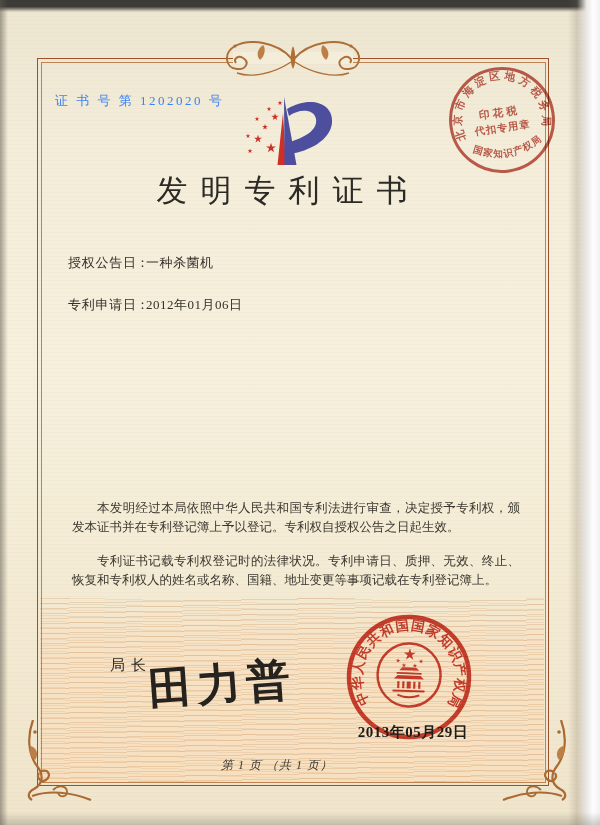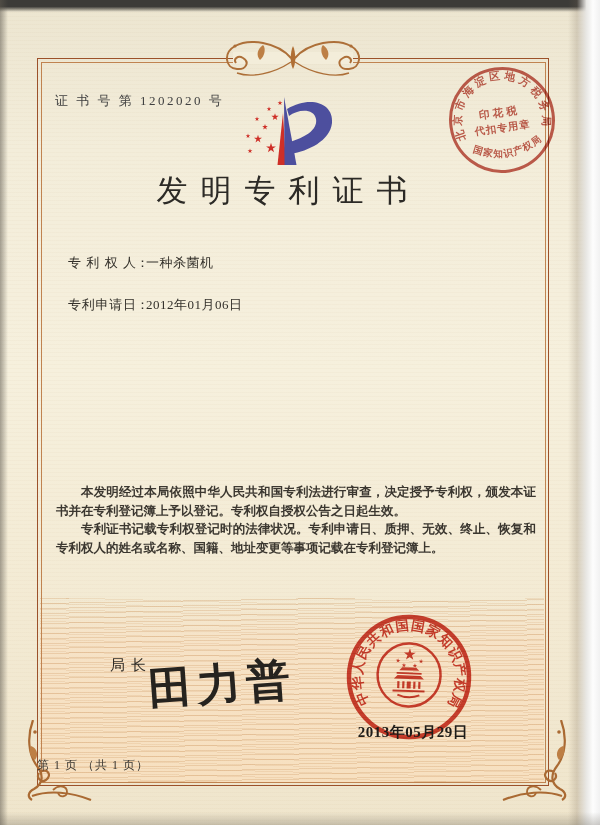--- a/index.html
+++ b/index.html
@@ -21,38 +21,38 @@
   
   .edge-top{position:absolute;left:0;top:0;width:600px;height:12px;
     background:linear-gradient(180deg,#3c3b38 0,#3c3b38 55%,rgba(60,59,56,0) 100%);z-index:9;}
   .edge-left{position:absolute;left:0;top:0;width:8px;height:825px;
     background:linear-gradient(90deg,rgba(95,90,80,0.55),rgba(95,90,80,0) 100%);z-index:9;}
   .edge-right{position:absolute;left:568px;top:0;width:32px;height:825px;
     background:linear-gradient(90deg,rgba(120,110,100,0) 0,rgba(115,100,85,0.22) 28%,#e9e8e5 58%,#fdfdfd 78%,#f1f1f1 100%);z-index:9;}
   .edge-bottom{position:absolute;left:0;top:812px;width:600px;height:13px;
     background:linear-gradient(0deg,rgba(90,85,75,0.28),rgba(90,85,75,0) 100%);z-index:9;}
   
-  .certno{position:absolute;left:55px;top:92px;font-size:13px;letter-spacing:2.5px;color:#404040;}
+  .certno{position:absolute;left:55px;top:92px;font-size:13px;letter-spacing:2.5px;color:#3b82f6;}
   .title{position:absolute;left:37px;top:170px;width:490px;text-align:center;
     font-size:31px;letter-spacing:13px;color:#2c2a26;font-weight:500;text-indent:13px;}
   .fields{position:absolute;left:68px;top:254px;width:470px;color:#33302a;}
   .field-row{height:18px;line-height:18px;margin-bottom:23.5px;font-size:13px;white-space:nowrap;}
   .flabel{display:inline-block;width:68px;text-align:justify;text-align-last:justify;vertical-align:bottom;}
   .fcolon{display:inline-block;width:10px;}
   .fvalue{letter-spacing:0.5px;}
   .bodytext{position:absolute;left:56px;top:483px;width:480px;font-size:12.5px;line-height:18.6px;
     color:#3b3730;text-align:justify;}
-  .bodytext p{margin:0;text-indent:2em;font-weight:bold;}
+  .bodytext p{margin:16px;text-indent:2em;}
   .director{position:absolute;left:110px;top:656px;font-size:15px;letter-spacing:6px;color:#2e2b26;}
   .signame{position:absolute;left:148px;top:655px;font-size:44px;letter-spacing:5px;color:#26231f;
     transform:rotate(-4deg);font-weight:bold;}
   .issuedate{position:absolute;left:348px;top:723px;width:130px;text-align:center;font-size:15px;
     font-weight:bold;letter-spacing:0.5px;color:#1e1c19;z-index:6;}
-  .pagefoot{position:absolute;left:37px;top:757px;width:480px;text-align:left;font-size:12px;
-    letter-spacing:1px;color:#3b3833;}
+  .pagefoot{position:absolute;left:37px;top:757px;width:480px;text-align:center;font-size:12px;
+    letter-spacing:1px;color:#3b3833;font-style:italic;}
   
   .logo{position:absolute;left:238px;top:93px;width:104px;height:76px;}
   .ornament{position:absolute;left:203px;top:38px;width:180px;height:40px;}
   .cornerL{position:absolute;left:23px;top:720px;width:70px;height:82px;}
   .cornerR{position:absolute;left:501px;top:720px;width:70px;height:82px;transform:scaleX(-1);}
   .taxstamp{position:absolute;left:446px;top:64px;width:112px;height:112px;transform:rotate(-8deg);
     mix-blend-mode:multiply;opacity:0.88;z-index:5;}
   .bigseal{position:absolute;left:338px;top:606px;width:142px;height:142px;transform:rotate(2deg);
     mix-blend-mode:multiply;opacity:0.92;z-index:5;}
 </style>
@@ -140,21 +140,21 @@
       <textPath href="#tax-arc-bot">国家知识产权局</textPath>
     </text>
   </svg>
 
   <div class="certno">证 书 号 第 1202020 号</div>
 
   <div class="title">发明专利证书</div>
 
   <div class="fields">
     <div class="field-row">
-      <span class="flabel">专利权人</span><span class="fcolon">：</span><span class="fvalue">一种杀菌机</span>
+      <span class="flabel">授权公告日</span><span class="fcolon">：</span><span class="fvalue">一种杀菌机</span>
     </div>
     <div class="field-row">
       <span class="flabel">专利申请日</span><span class="fcolon">：</span><span class="fvalue">2012年01月06日</span>
     </div>
   </div>
 
   <div class="bodytext">
     <p>本发明经过本局依照中华人民共和国专利法进行审查，决定授予专利权，颁发本证书并在专利登记簿上予以登记。专利权自授权公告之日起生效。</p>
     <p>专利证书记载专利权登记时的法律状况。专利申请日、质押、无效、终止、恢复和专利权人的姓名或名称、国籍、地址变更等事项记载在专利登记簿上。</p>
   </div>

